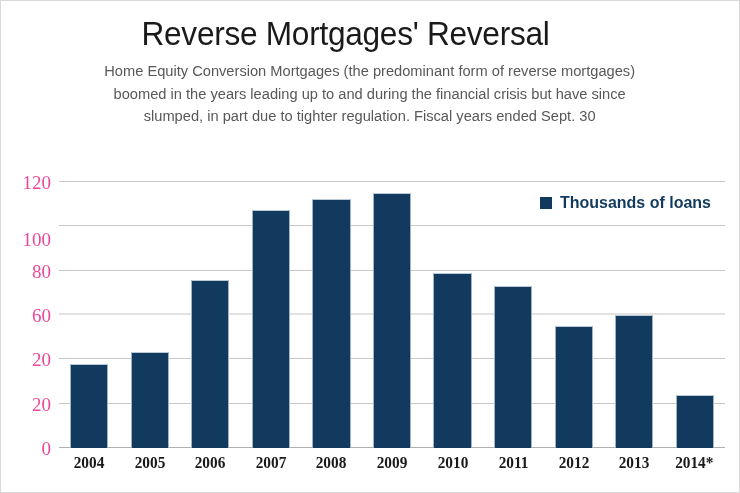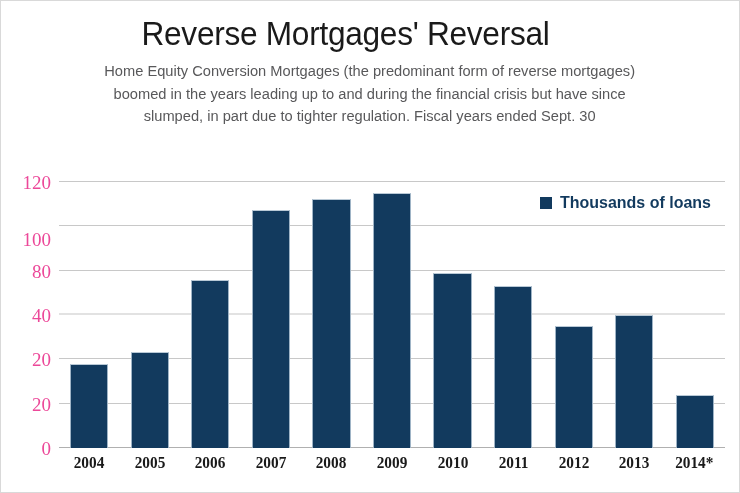--- a/index.html
+++ b/index.html
@@ -203,21 +203,21 @@
     <span class="legend-swatch"></span>
     <span class="legend-label">Thousands of loans</span>
   </div>
 
   <div class="plot-wrap">
 
     <div class="y-axis" id="y-axis">
         <div class="y-tick-label" style="top: 279px;">0</div>
         <div class="y-tick-label" style="top: 234.667px; margin-left: 15px;">20</div>
         <div class="y-tick-label" style="top: 190.333px;">20</div>
-        <div class="y-tick-label" style="top: 146px;">40</div>
+        <div class="y-tick-label" style="top: 146px;">60</div>
         <div class="y-tick-label" style="top: 101.667px;">80</div>
         <div class="y-tick-label" style="top: 70px;">100</div>
         <div class="y-tick-label" style="top: 13px;">120</div>
       </div>
 
     <div class="plot-area">
       <div id="gridlines">
           <div class="gridline baseline" style="bottom: 0%;"></div>
           <div class="gridline" style="bottom: 16.6667%;"></div>
           <div class="gridline" style="bottom: 33.3333%;"></div>

